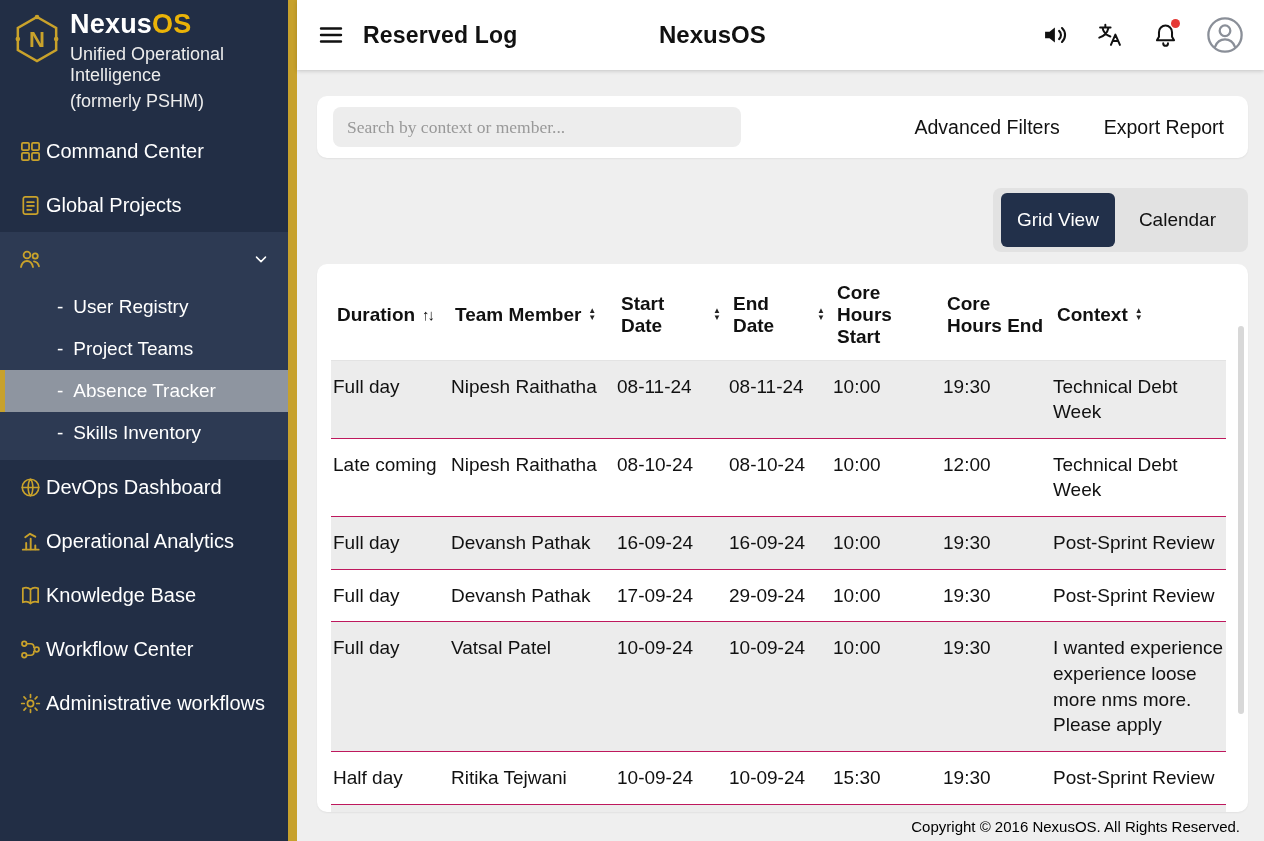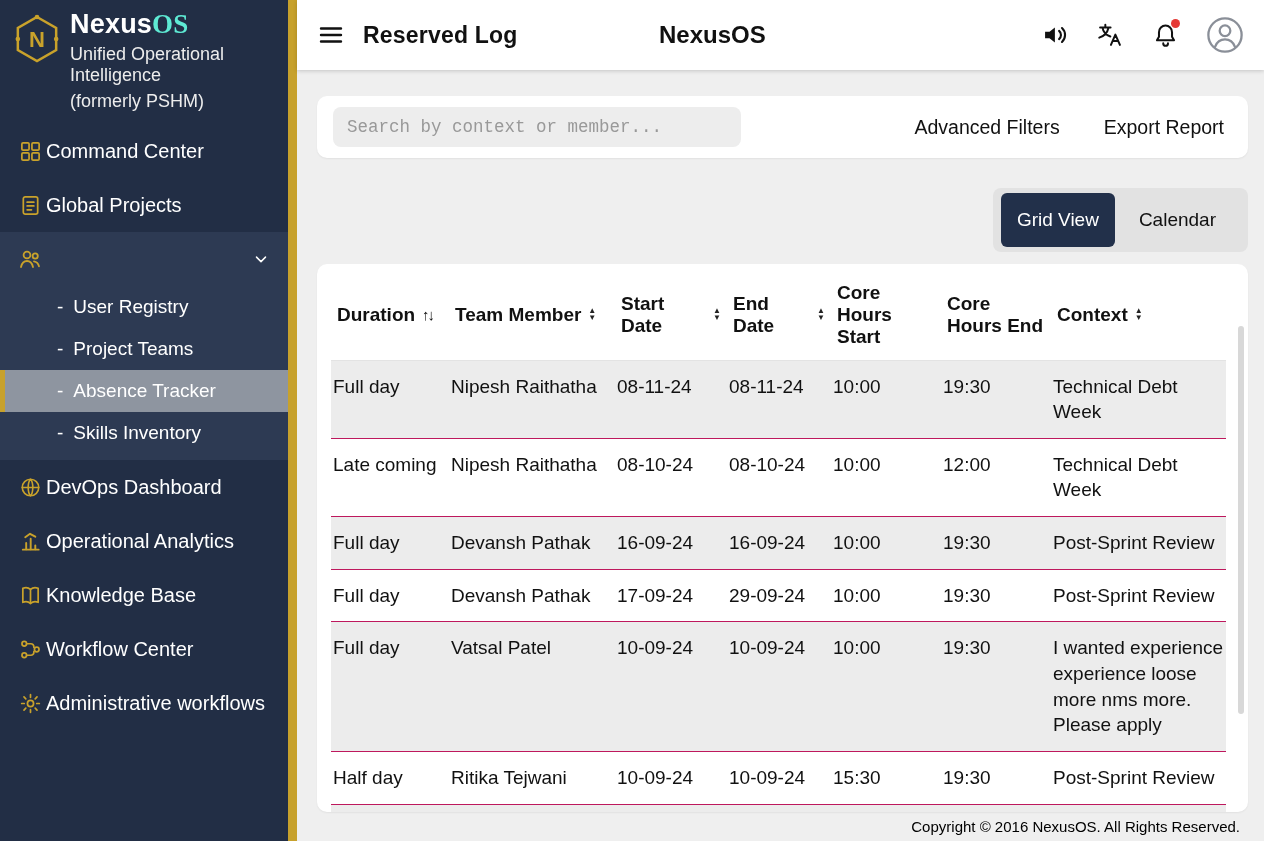--- a/index.html
+++ b/index.html
@@ -14,21 +14,21 @@
   
   .sidebar {
     width: 288px; min-width: 288px; height: 100%;
     background: #222E45; color: #fff; overflow: hidden;
   }
   .gold-strip { width: 9px; min-width: 9px; height: 100%; background: #C7A12C; }
 
   .logo-row { display: flex; gap: 10px; padding: 10px 12px 12px 14px; align-items: flex-start; cursor: pointer; }
   .logo-hex { flex: 0 0 auto; margin-top: 4px; }
   .brand { font-size: 27px; font-weight: bold; letter-spacing: 0.2px; line-height: 1.1; }
-  .brand .gold { color: #5eead4; font-family: Liberation Serif, serif; }
+  .brand .gold { color: #eab308; }
   .logo-sub { font-size: 18px; color: #EDEDED; line-height: 1.2; margin-top: 4px; }
 
   .nav { display: flex; flex-direction: column; }
   .nav-item {
     display: flex; align-items: center; gap: 4px;
     height: 54px; padding: 0 18px; font-size: 20px; cursor: pointer;
     white-space: nowrap;
   }
   .nav-item .nav-icon { width: 24px; height: 24px; flex: 0 0 auto; display: flex; align-items: center; justify-content: center; }
   .nav-group { background: #2D3A53; }
@@ -63,21 +63,21 @@
   .content { flex: 1; display: flex; flex-direction: column; padding: 26px 16px 6px 20px; overflow: hidden; }
 
   .search-card {
     background: #fff; border-radius: 10px; height: 62px; min-height: 62px;
     display: flex; align-items: center; padding: 0 24px 0 16px;
     box-shadow: 0 1px 2px rgba(0,0,0,0.06);
   }
   .search-input {
     width: 408px; height: 40px; background: #EDEDED; border: none; outline: none;
     border-radius: 8px; padding: 0 14px; font-size: 17.5px; color: #4d7c0f;
-    font-family: Liberation Mono, monospace;
+    font-family: Liberation Serif, serif;
   }
   .search-input::placeholder { color: #999; }
   .toolbar-links { margin-left: auto; display: flex; gap: 44px; }
   .toolbar-link { font-size: 19.5px; color: #111; cursor: pointer; white-space: nowrap; }
 
   .toggle-row { margin-top: 30px; display: flex; justify-content: flex-end; }
   .toggle-group { background: #E2E2E2; border-radius: 8px; padding: 5px 8px; display: flex; align-items: center; gap: 8px; }
   .toggle-btn { font-size: 19px; padding: 16px 16px; border-radius: 6px; cursor: pointer; white-space: nowrap; }
   .toggle-btn.active { background: #22304A; color: #fff; }
   .toggle-btn.inactive { background: transparent; color: #111; padding-right: 24px; }

